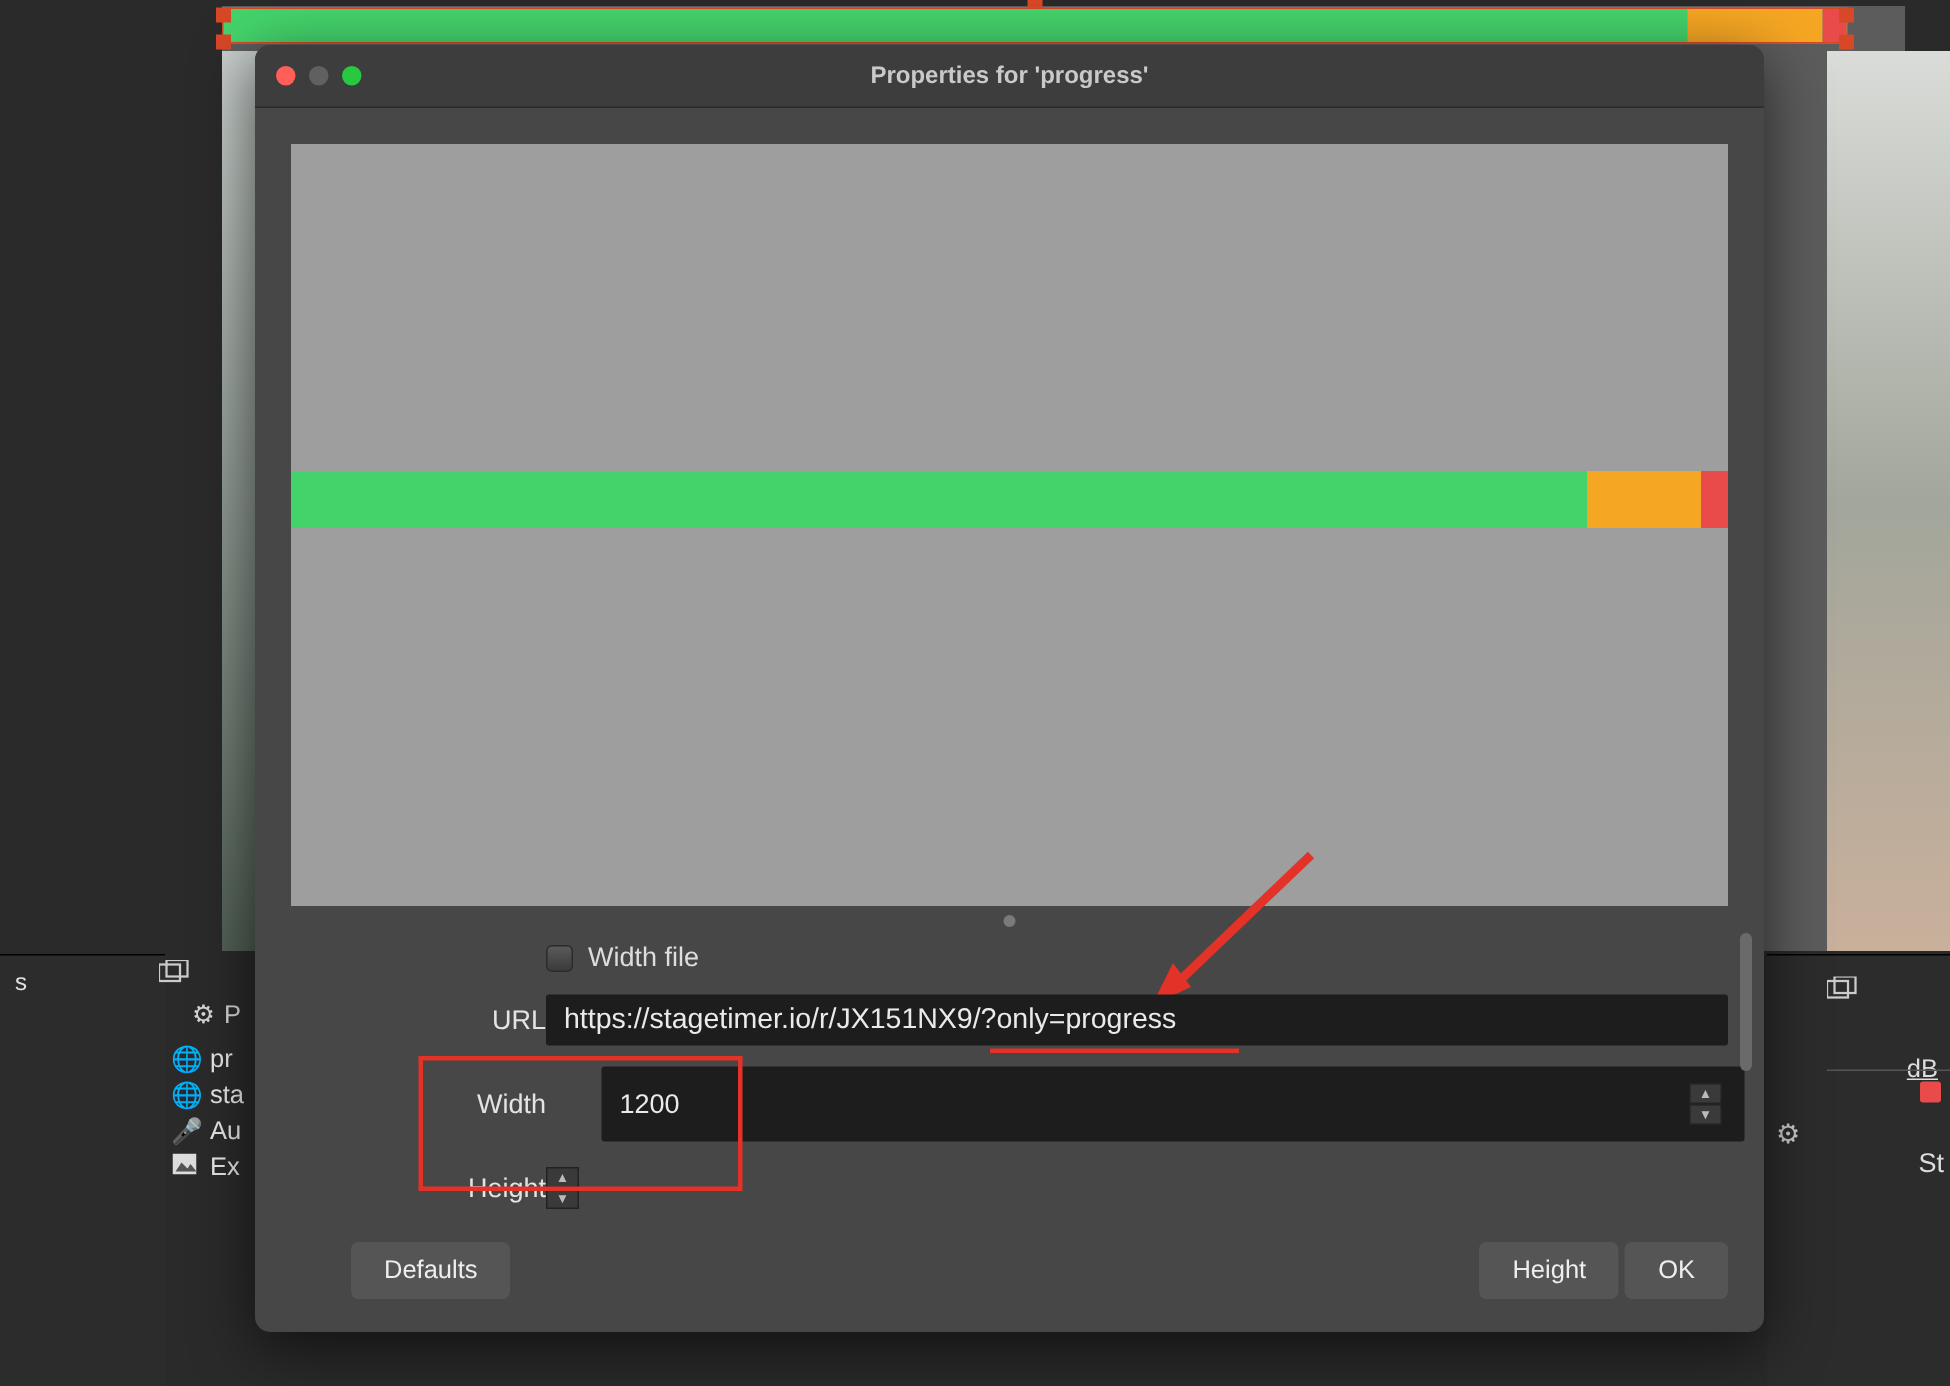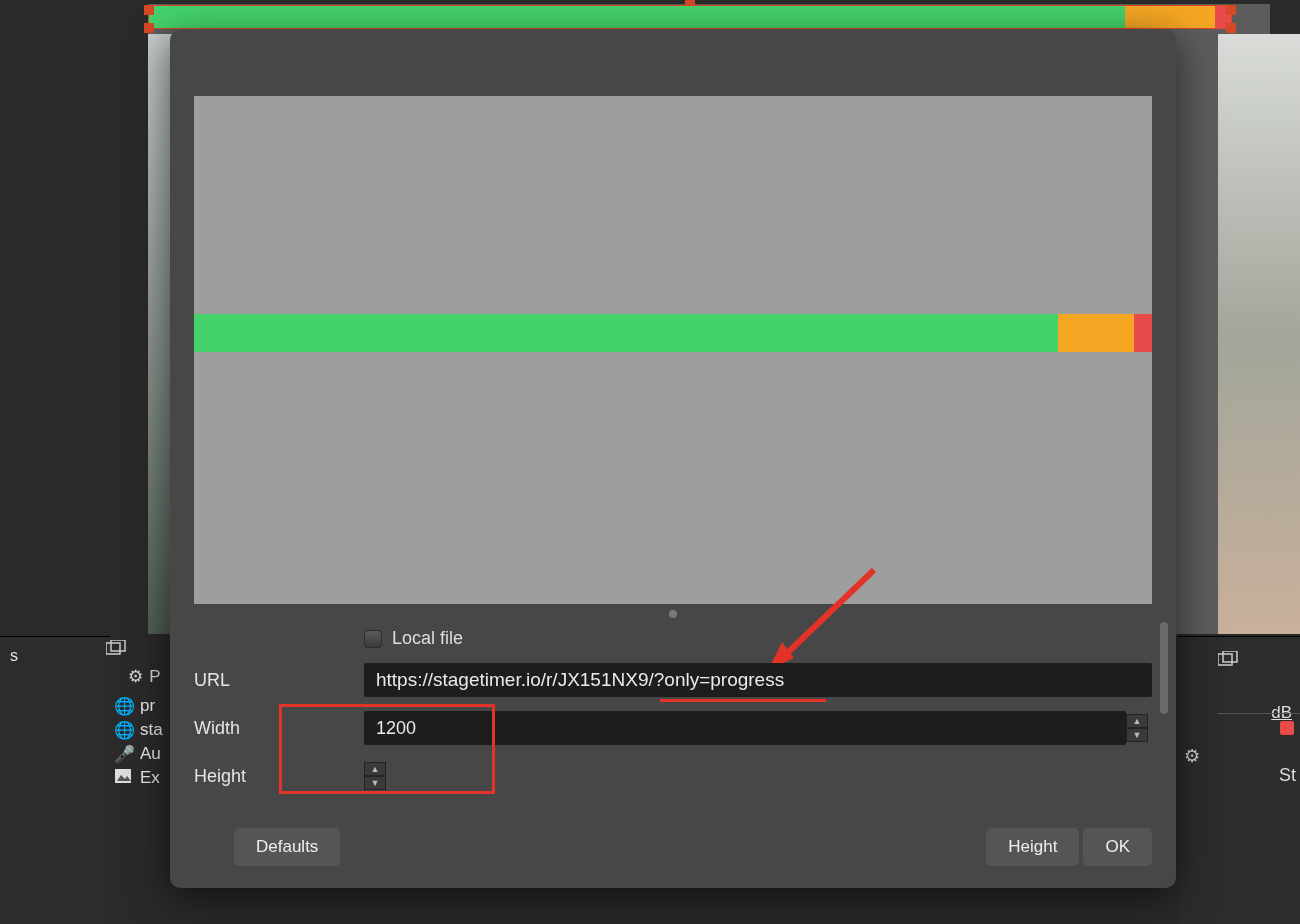--- a/index.html
+++ b/index.html
@@ -136,38 +136,39 @@
     }
 
     
     .form {
       position:absolute; left:24px; right:24px; top:556px;
       display:grid;
       grid-template-columns: 170px 1fr 26px;
       row-gap: 14px;
       align-items:center;
     }
-    .label { padding-right:12px; font-size:18px; color:#e4e4e4;}
+    .label { text-align:right; font-size:18px; color:#e4e4e4;}
     .check-row { grid-column:2 / span 2; display:flex; align-items:center; gap:10px; font-size:18px;}
     .checkbox {
       width:18px; height:18px; border-radius:4px;
       background: linear-gradient(#5a5a5a,#3b3b3b);
       border:1px solid #2b2b2b;
     }
     .text-input {
       background:#1d1d1d; color:#eaeaea;
       border:none; height:34px; font-size:19px;
       padding:0 12px; width:100%;
       border-radius:2px;
     }
     .num-input {
       background:#1d1d1d; color:#eaeaea;
-      border:none; height:34px; font-size:18px;
+      border:none; height:50px; font-size:18px;
       padding:0 12px; width:100%;
       border-radius:2px;
+      margin-left:37px;
     }
     .spinner {
       display:flex; flex-direction:column; justify-content:center;
       height:34px;
     }
     .spinner .up, .spinner .down {
       width:22px; height:14px; background:#3a3a3a;
       display:flex; align-items:center; justify-content:center;
       font-size:9px; color:#bbb; cursor:pointer;
       border:1px solid #222;
@@ -279,41 +280,49 @@
       </svg>
   </span>
   <span class="txt">dB</span>
   <div class="line"></div>
   <span style="position:absolute; right:6px; top:84px; width:14px; height:14px; background:#e94b4b; border-radius:2px;"></span>
   <span class="gear">⚙</span>
   <span class="stxt">St</span>
 </div>
 
 <div class="dialog">
+  <div class="titlebar">
+    <div class="traffic">
+      <div class="dot red"></div>
+      <div class="dot yellow"></div>
+      <div class="dot green"></div>
+    </div>
+    <div class="title">Properties for 'progress'</div>
+  </div>
 
   <div class="dialog-body">
 
     <div class="preview">
       <div class="pbar">
         <div class="orange"></div>
         <div class="red"></div>
       </div>
     </div>
     <div class="drag-handle"></div>
 
     <svg class="arrow" viewBox="0 0 120 110">
       <line x1="110" y1="8" x2="18" y2="96" stroke="#e33228" stroke-width="6"></line>
       <polygon points="4,108 30,96 18,80" fill="#e33228"></polygon>
     </svg>
 
     <div class="form">
       <div></div>
       <div class="check-row">
         <div class="checkbox"></div>
-        <span>Local file</span>
+        <span>Width file</span>
       </div>
 
       <div class="label">URL</div>
       <input class="text-input" style="grid-column: 2 / span 2;" value="https://stagetimer.io/r/JX151NX9/?only=progress">
 
       <div class="label">Width</div>
       <input class="num-input" value="1200" style="">
       <div class="spinner">
         <div class="up">▲</div>
         <div class="down">▼</div>

